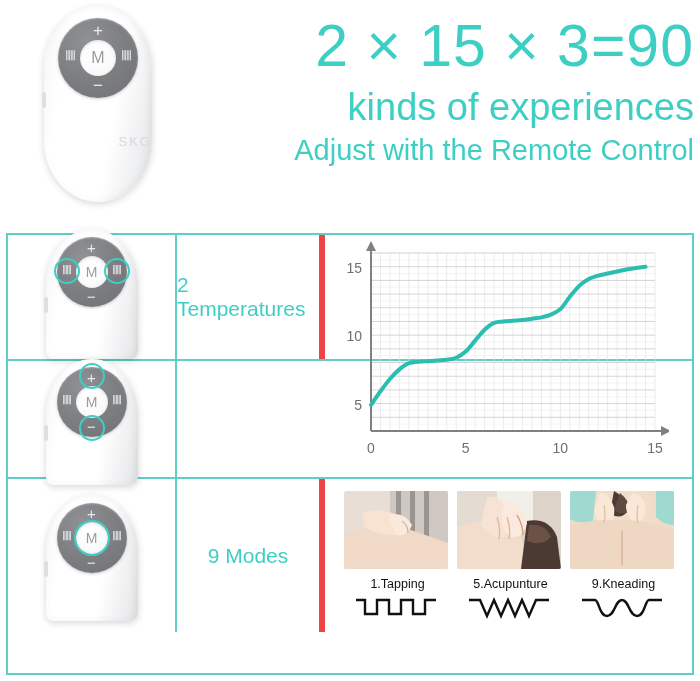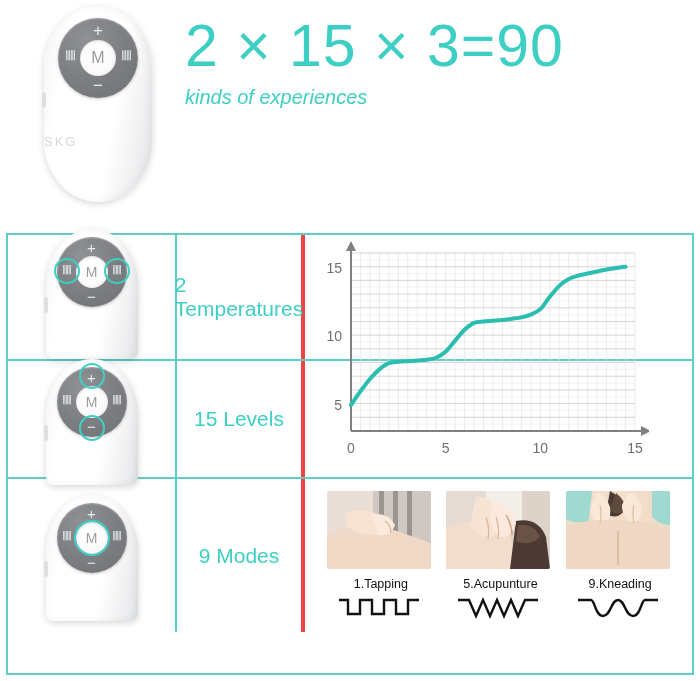--- a/index.html
+++ b/index.html
@@ -43,43 +43,43 @@
   .btn-lbl {
     position: absolute; color: #e9ebec; text-align: center;
     font-weight: 400; line-height: 1; user-select: none;
   }
   .btn-lbl.wave { color: #eceef0; letter-spacing: -1px; }
   .hl-circle {
     position: absolute; border-radius: 50%;
     border: 2px solid #3ecfc4; pointer-events: none;
   }
   .skg {
-    position: absolute; left: 0; right: 0; text-align: left;
+    position: absolute; left: 0; right: 0; text-align: right;
     color: #d6d8da; font-size: 13px; letter-spacing: 2px; font-weight: 500;
   }
 
-  .hero-text { position: absolute; left: 185px; top: 16px; width: 500px; text-align: left; }
+  .hero-text { position: absolute; left: 194px; top: 16px; width: 500px; text-align: right; }
   .eq {
     color: #3ecfc4; font-size: 59px; font-weight: 400; line-height: 1.05;
     letter-spacing: 1px; white-space: nowrap;
   }
-  .sub1 { color: #3ecfc4; font-size: 20px; font-weight: 400; margin-top: 8px; font-style: italic; }
+  .sub1 { color: #3ecfc4; font-size: 38px; font-weight: 400; margin-top: 8px; }
   .sub2 { color: #3ecfc4; font-size: 29px; font-weight: 400; margin-top: 5px; }
 
   
   .tbl {
     position: absolute; left: 6px; top: 233px;
     width: 688px; height: 442px;
     border: 2px solid #5ecfc6;
   }
   .trow { display: flex; width: 100%; }
   .trow + .trow { border-top: 2px solid #5ecfc6; }
   .cell { position: relative; }
   .c1 { width: 169px; border-right: 2px solid #5ecfc6; }
-  .c2 { width: 128px; border-right: 4px solid #ef4444; }
+  .c2 { width: 148px; border-right: 6px solid #ef4444; }
   .c3 { flex: 1; }
 
   .hdr { height: 39px; display: flex; align-items: center; justify-content: center; }
   .hdr-txt { color: #3ecfc4; font-size: 21px; font-weight: 400; }
 
   .r1 { height: 124px; }
   .r2 { height: 118px; }
   .r3 { height: 155px; }
 
   .lbl-cell { display: flex; align-items: center; justify-content: center; }
@@ -118,20 +118,21 @@
       </div>
       <div class="btn-lbl wave" style="left:3px; top:31px; width:18px; font-size:13px;">⦀⦀</div>
       <div class="btn-lbl wave" style="right:3px; top:31px; width:18px; font-size:13px;">⦀⦀</div>
     </div>
     <div class="skg" style="top:128px;">SKG</div>
   </div>
 
   <div class="hero-text">
     <div class="eq">2 × 15 × 3=90</div>
     <div class="sub1">kinds of experiences</div>
+    <div class="sub2">Adjust with the Remote Control</div>
   </div>
 </div>
 
 <div class="tbl">
 
 
   <div class="trow r1">
     <div class="cell c1">
       <div class="remote-sm" style="top:-6px; width:92px; height:130px;">
         <div class="remote-body small"></div>
@@ -252,23 +253,20 @@
             <span>−</span>
           </div>
           <div class="btn-lbl wave" style="left:2px; top:27px; width:16px; font-size:12px;">⦀⦀</div>
           <div class="btn-lbl wave" style="right:2px; top:27px; width:16px; font-size:12px;">⦀⦀</div>
           <div class="hl-circle" style="left:22px; top:-4px; width:26px; height:26px;"></div>
           <div class="hl-circle" style="left:22px; bottom:-4px; width:26px; height:26px;"></div>
         </div>
       </div>
     </div>
 
-    <div class="cell c2 lbl-cell">
-      <span class="lbl-txt">15 Levels</span>
-    </div>
 
     <div class="cell c3"></div>
   </div>
 
   <div class="trow r3">
     <div class="cell c1">
       <div class="remote-sm" style="top:16px; width:92px; height:126px;">
         <div class="remote-body small"></div>
         <div class="side-nub" style="top:52%;"></div>
         <div class="ring" style="left:11px; top:8px; width:70px; height:70px;">

